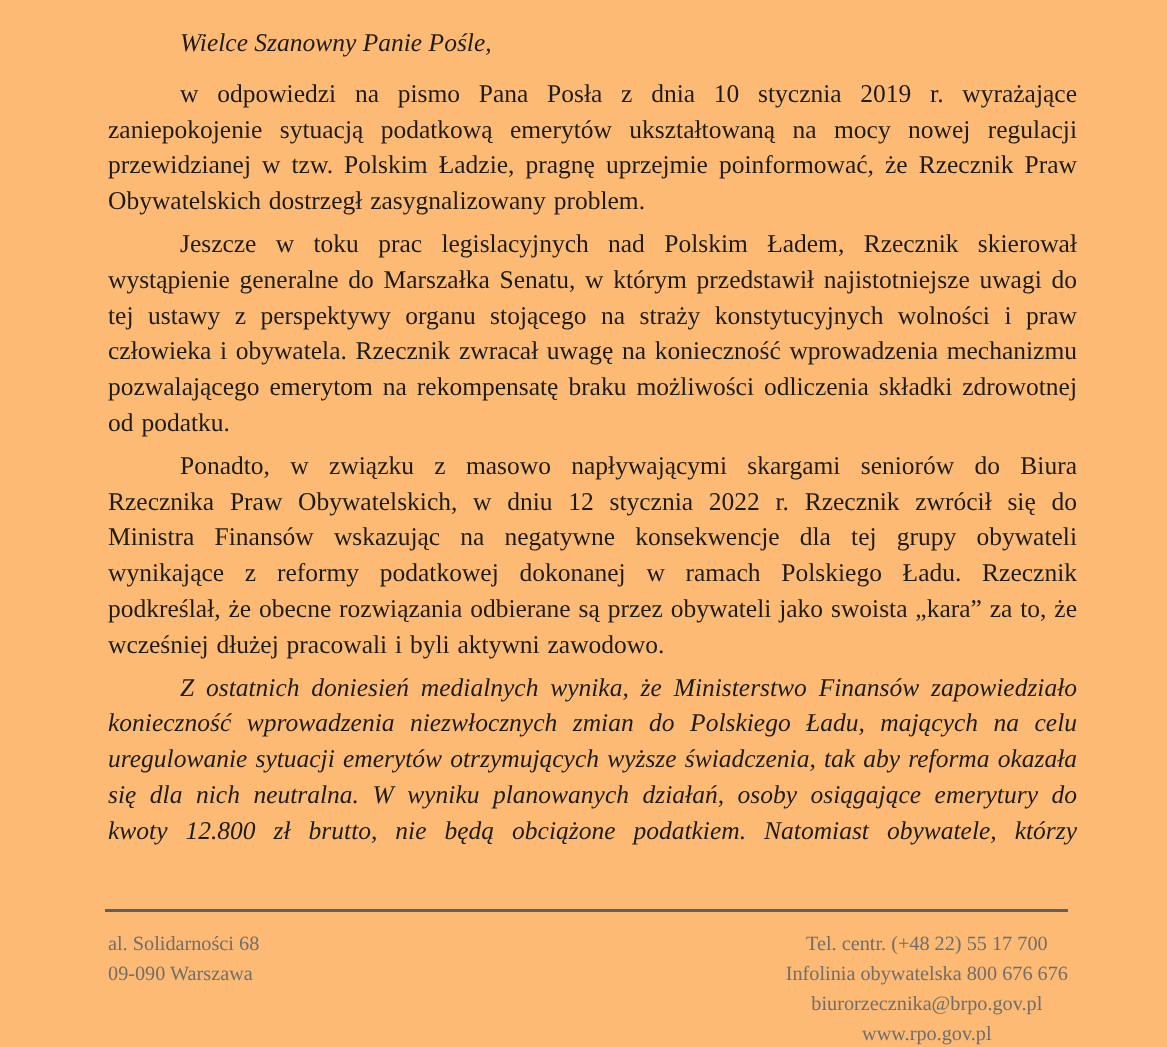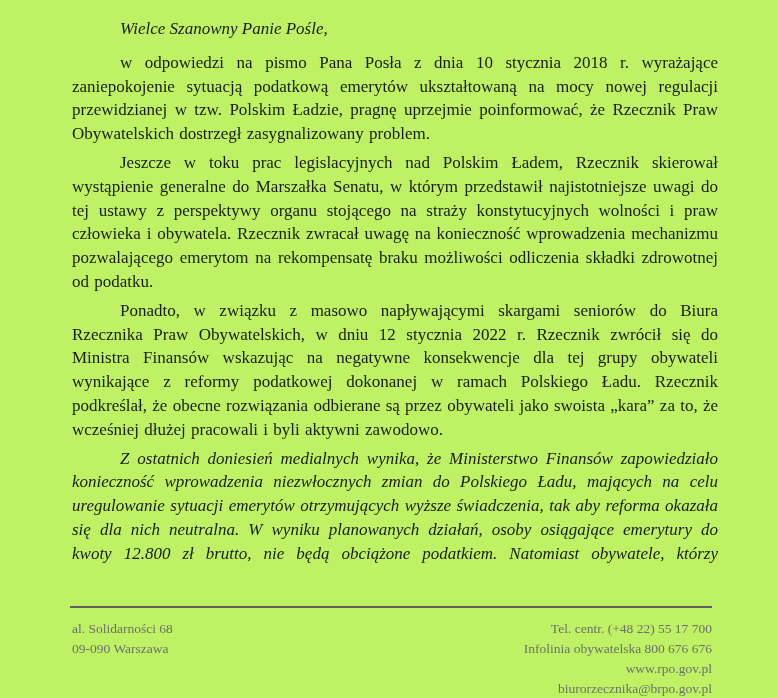--- a/index.html
+++ b/index.html
@@ -4,21 +4,21 @@
 <style>
   html, body {
     margin: 0;
     padding: 0;
     background: #ffffff;
   }
   .page {
     position: relative;
     width: 778px;
     height: 698px;
-    background: #bef264;
+    background: #fdba74;
     overflow: hidden;
     font-family: "Liberation Serif", "DejaVu Serif", serif;
   }
   .letter-body {
     position: absolute;
     left: 72px;
     top: 17px;
     width: 646px;
     color: #1c1c1c;
   }
@@ -55,44 +55,44 @@
     display: flex;
     justify-content: space-between;
     margin-top: 11px;
   }
   .footer-address, .footer-contact {
     font-size: 13.5px;
     line-height: 20px;
     color: #6e6e6e;
   }
   .footer-address { text-align: left; padding-left: 2px; }
-  .footer-contact { text-align: right; }
+  .footer-contact { text-align: center; }
 </style>
 </head>
 <body>
 
 <div class="page">
 
   <div class="letter-body">
     <p class="salutation">Wielce Szanowny Panie Pośle,</p>
-    <p class="para">w odpowiedzi na pismo Pana Posła z dnia 10 stycznia 2018 r. wyrażające zaniepokojenie sytuacją podatkową emerytów ukształtowaną na mocy nowej regulacji przewidzianej w tzw. Polskim Ładzie, pragnę uprzejmie poinformować, że Rzecznik Praw Obywatelskich dostrzegł zasygnalizowany problem.</p>
+    <p class="para">w odpowiedzi na pismo Pana Posła z dnia 10 stycznia 2019 r. wyrażające zaniepokojenie sytuacją podatkową emerytów ukształtowaną na mocy nowej regulacji przewidzianej w tzw. Polskim Ładzie, pragnę uprzejmie poinformować, że Rzecznik Praw Obywatelskich dostrzegł zasygnalizowany problem.</p>
     <p class="para">Jeszcze w toku prac legislacyjnych nad Polskim Ładem, Rzecznik skierował wystąpienie generalne do Marszałka Senatu, w którym przedstawił najistotniejsze uwagi do tej ustawy z perspektywy organu stojącego na straży konstytucyjnych wolności i praw człowieka i obywatela. Rzecznik zwracał uwagę na konieczność wprowadzenia mechanizmu pozwalającego emerytom na rekompensatę braku możliwości odliczenia składki zdrowotnej od podatku.</p>
     <p class="para">Ponadto, w związku z masowo napływającymi skargami seniorów do Biura Rzecznika Praw Obywatelskich, w dniu 12 stycznia 2022 r. Rzecznik zwrócił się do Ministra Finansów wskazując na negatywne konsekwencje dla tej grupy obywateli wynikające z reformy podatkowej dokonanej w ramach Polskiego Ładu. Rzecznik podkreślał, że obecne rozwiązania odbierane są przez obywateli jako swoista „kara” za to, że wcześniej dłużej pracowali i byli aktywni zawodowo.</p>
     <p class="para continues">Z ostatnich doniesień medialnych wynika, że Ministerstwo Finansów zapowiedziało konieczność wprowadzenia niezwłocznych zmian do Polskiego Ładu, mających na celu uregulowanie sytuacji emerytów otrzymujących wyższe świadczenia, tak aby reforma okazała się dla nich neutralna. W wyniku planowanych działań, osoby osiągające emerytury do kwoty 12.800 zł brutto, nie będą obciążone podatkiem. Natomiast obywatele, którzy</p>
   </div>
 
   <div class="footer">
     <div class="footer-divider"></div>
     <div class="footer-cols">
       <div class="footer-address">
         <div>al. Solidarności 68</div>
         <div>09-090 Warszawa</div>
       </div>
       <div class="footer-contact">
         <div>Tel. centr. (+48 22) 55 17 700</div>
         <div>Infolinia obywatelska 800 676 676</div>
+        <div>biurorzecznika@brpo.gov.pl</div>
         <div>www.rpo.gov.pl</div>
-        <div>biurorzecznika@brpo.gov.pl</div>
       </div>
     </div>
   </div>
 
 </div>
 
 </body></html>

